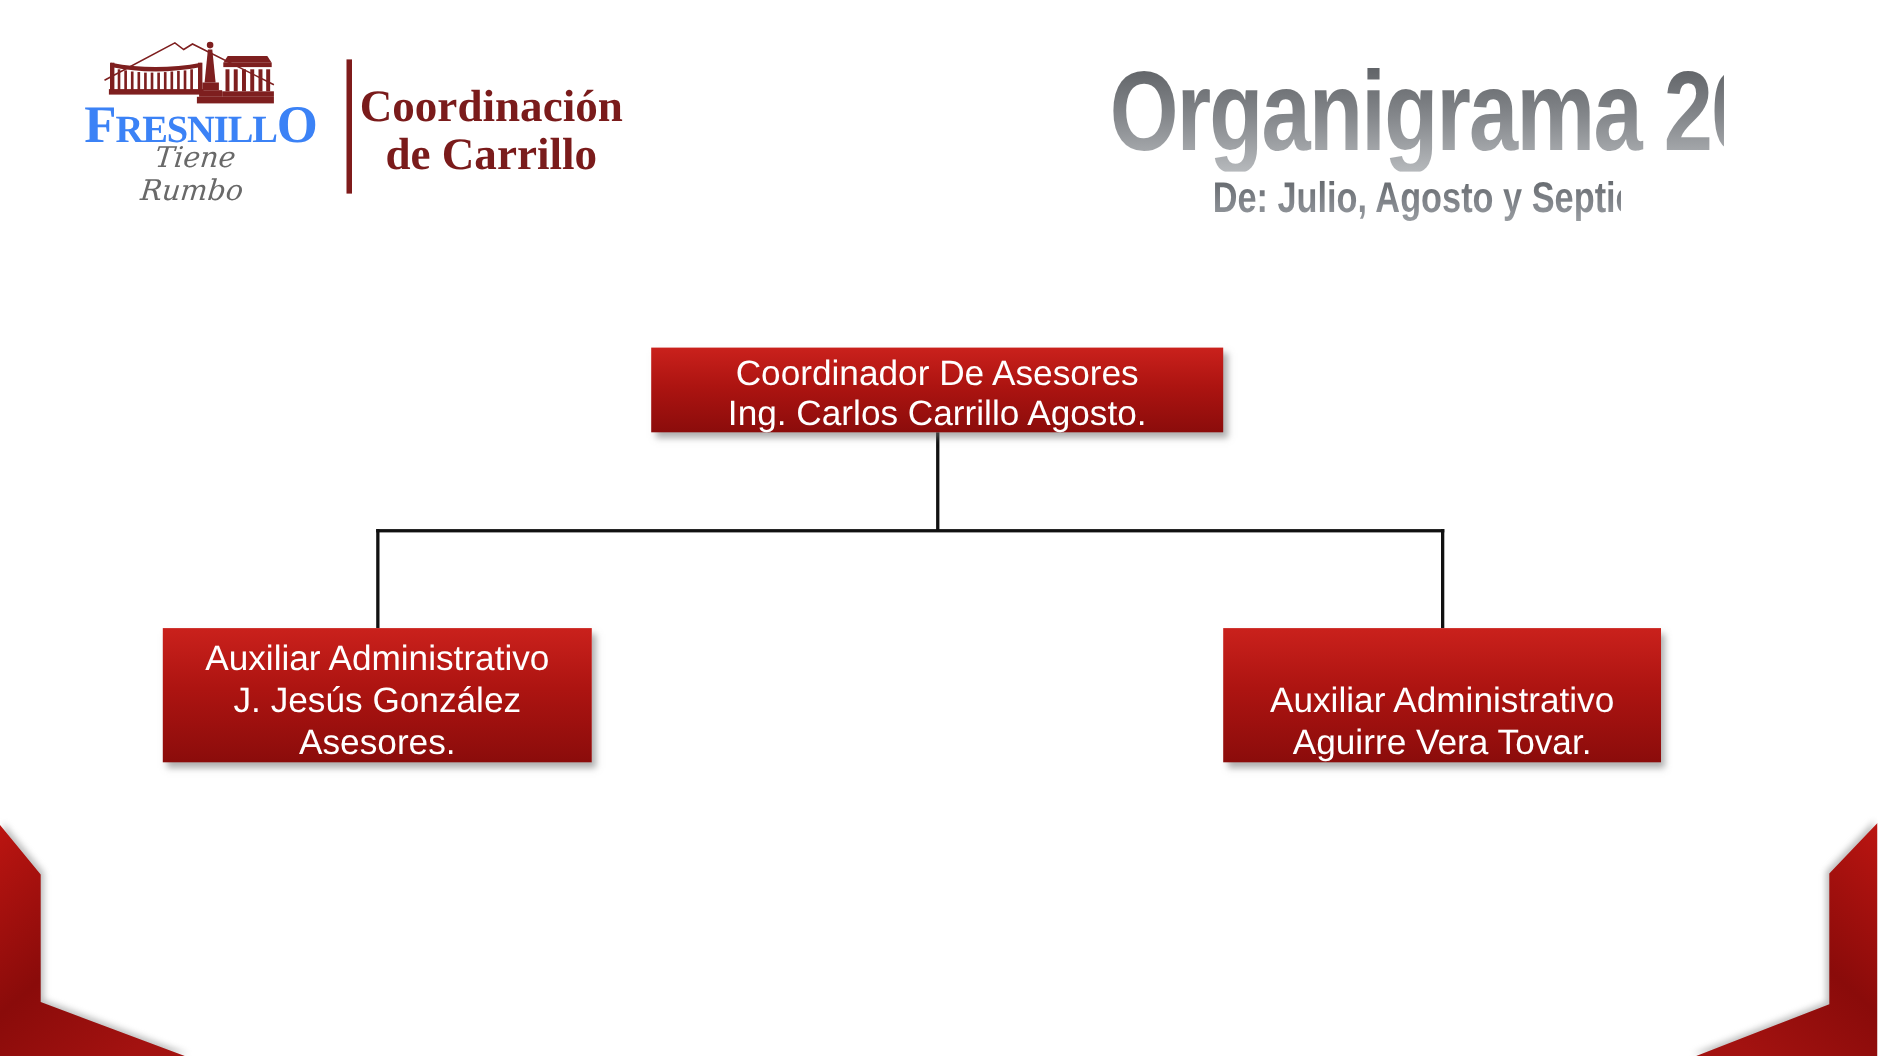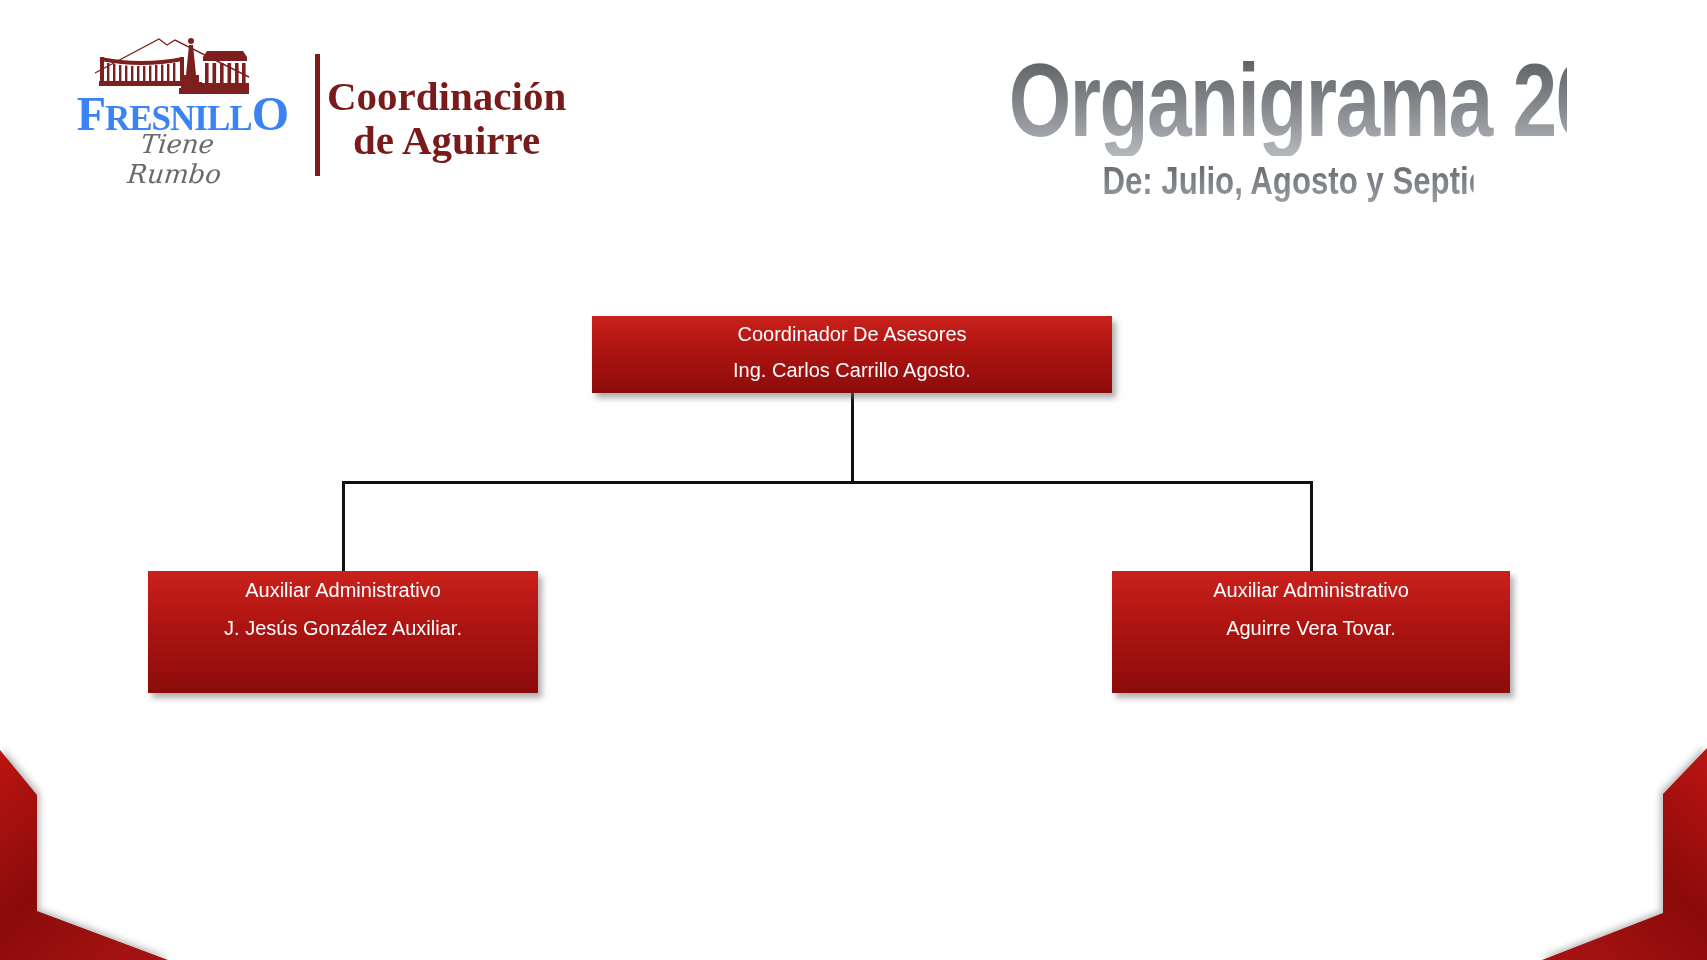--- a/index.html
+++ b/index.html
@@ -44,25 +44,25 @@
     font-weight:bold;font-size:39px;line-height:48px;
     transform:scaleX(.8);transform-origin:center;
     background:linear-gradient(180deg,#5d6165 0%,#80848a 55%,#9da1a5 100%);
     -webkit-background-clip:text;background-clip:text;
     color:transparent;-webkit-text-fill-color:transparent;
     white-space:nowrap;
   }
 
   
   .org-node{
-    position:absolute;display:flex;flex-direction:column;justify-content:flex-start;
+    position:absolute;display:flex;flex-direction:column;justify-content:flex-end;
     align-items:center;text-align:center;color:#ffffff;
     background:linear-gradient(180deg,#ca211c 0%,#ad1411 45%,#8b0c0b 100%);
     box-shadow:4px 5px 6px rgba(110,110,110,.55);
-    font-size:20px;line-height:38px;
+    font-size:32px;line-height:38px;
   }
   .org-node.root{left:592px;top:316px;width:520px;height:77px;line-height:36px;}
   .org-node.child-left{left:148px;top:571px;width:390px;height:122px;}
   .org-node.child-right{left:1112px;top:571px;width:398px;height:122px;}
   .connector{position:absolute;background:#111111;}
   .conn-v-root{left:851px;top:393px;width:3px;height:90px;}
   .conn-h{left:342px;top:481px;width:971px;height:3px;}
   .conn-v-left{left:342px;top:481px;width:3px;height:90px;}
   .conn-v-right{left:1310px;top:481px;width:3px;height:90px;}
 
@@ -116,39 +116,39 @@
         <rect x="109" y="56" width="47" height="5"></rect>
 
         <rect x="86" y="61" width="70" height="6"></rect>
       </g>
     </svg>
     <div class="brand"><span class="big">F</span><span class="mid">RESNILL</span><span class="big">O</span></div>
     <div class="tagline">Tiene Rumbo</div>
     <div class="logo-separator"></div>
     <div class="dept">
       <div>Coordinación</div>
-      <div>de Aguirre</div>
+      <div>de Carrillo</div>
     </div>
   </div>
 
   <div class="main-title">Organigrama 2022</div>
   <div class="sub-title">De: Julio, Agosto y Septiembre</div>
 
   <div class="connector conn-v-root"></div>
   <div class="connector conn-h"></div>
   <div class="connector conn-v-left"></div>
   <div class="connector conn-v-right"></div>
 
   <div class="org-node root">
     <div>Coordinador De Asesores</div>
     <div>Ing. Carlos Carrillo Agosto.</div>
   </div>
   <div class="org-node child-left">
     <div>Auxiliar Administrativo</div>
-    <div>J. Jesús González Auxiliar.</div>
+    <div>J. Jesús González Asesores.</div>
   </div>
   <div class="org-node child-right">
     <div>Auxiliar Administrativo</div>
     <div>Aguirre Vera Tovar.</div>
   </div>
 
   <svg class="corner left" width="170" height="216" viewBox="0 0 170 216">
     <defs>
       <linearGradient id="gradL" x1="0" y1="0" x2="0.7" y2="1">
         <stop offset="0" stop-color="#bb1511"></stop>

